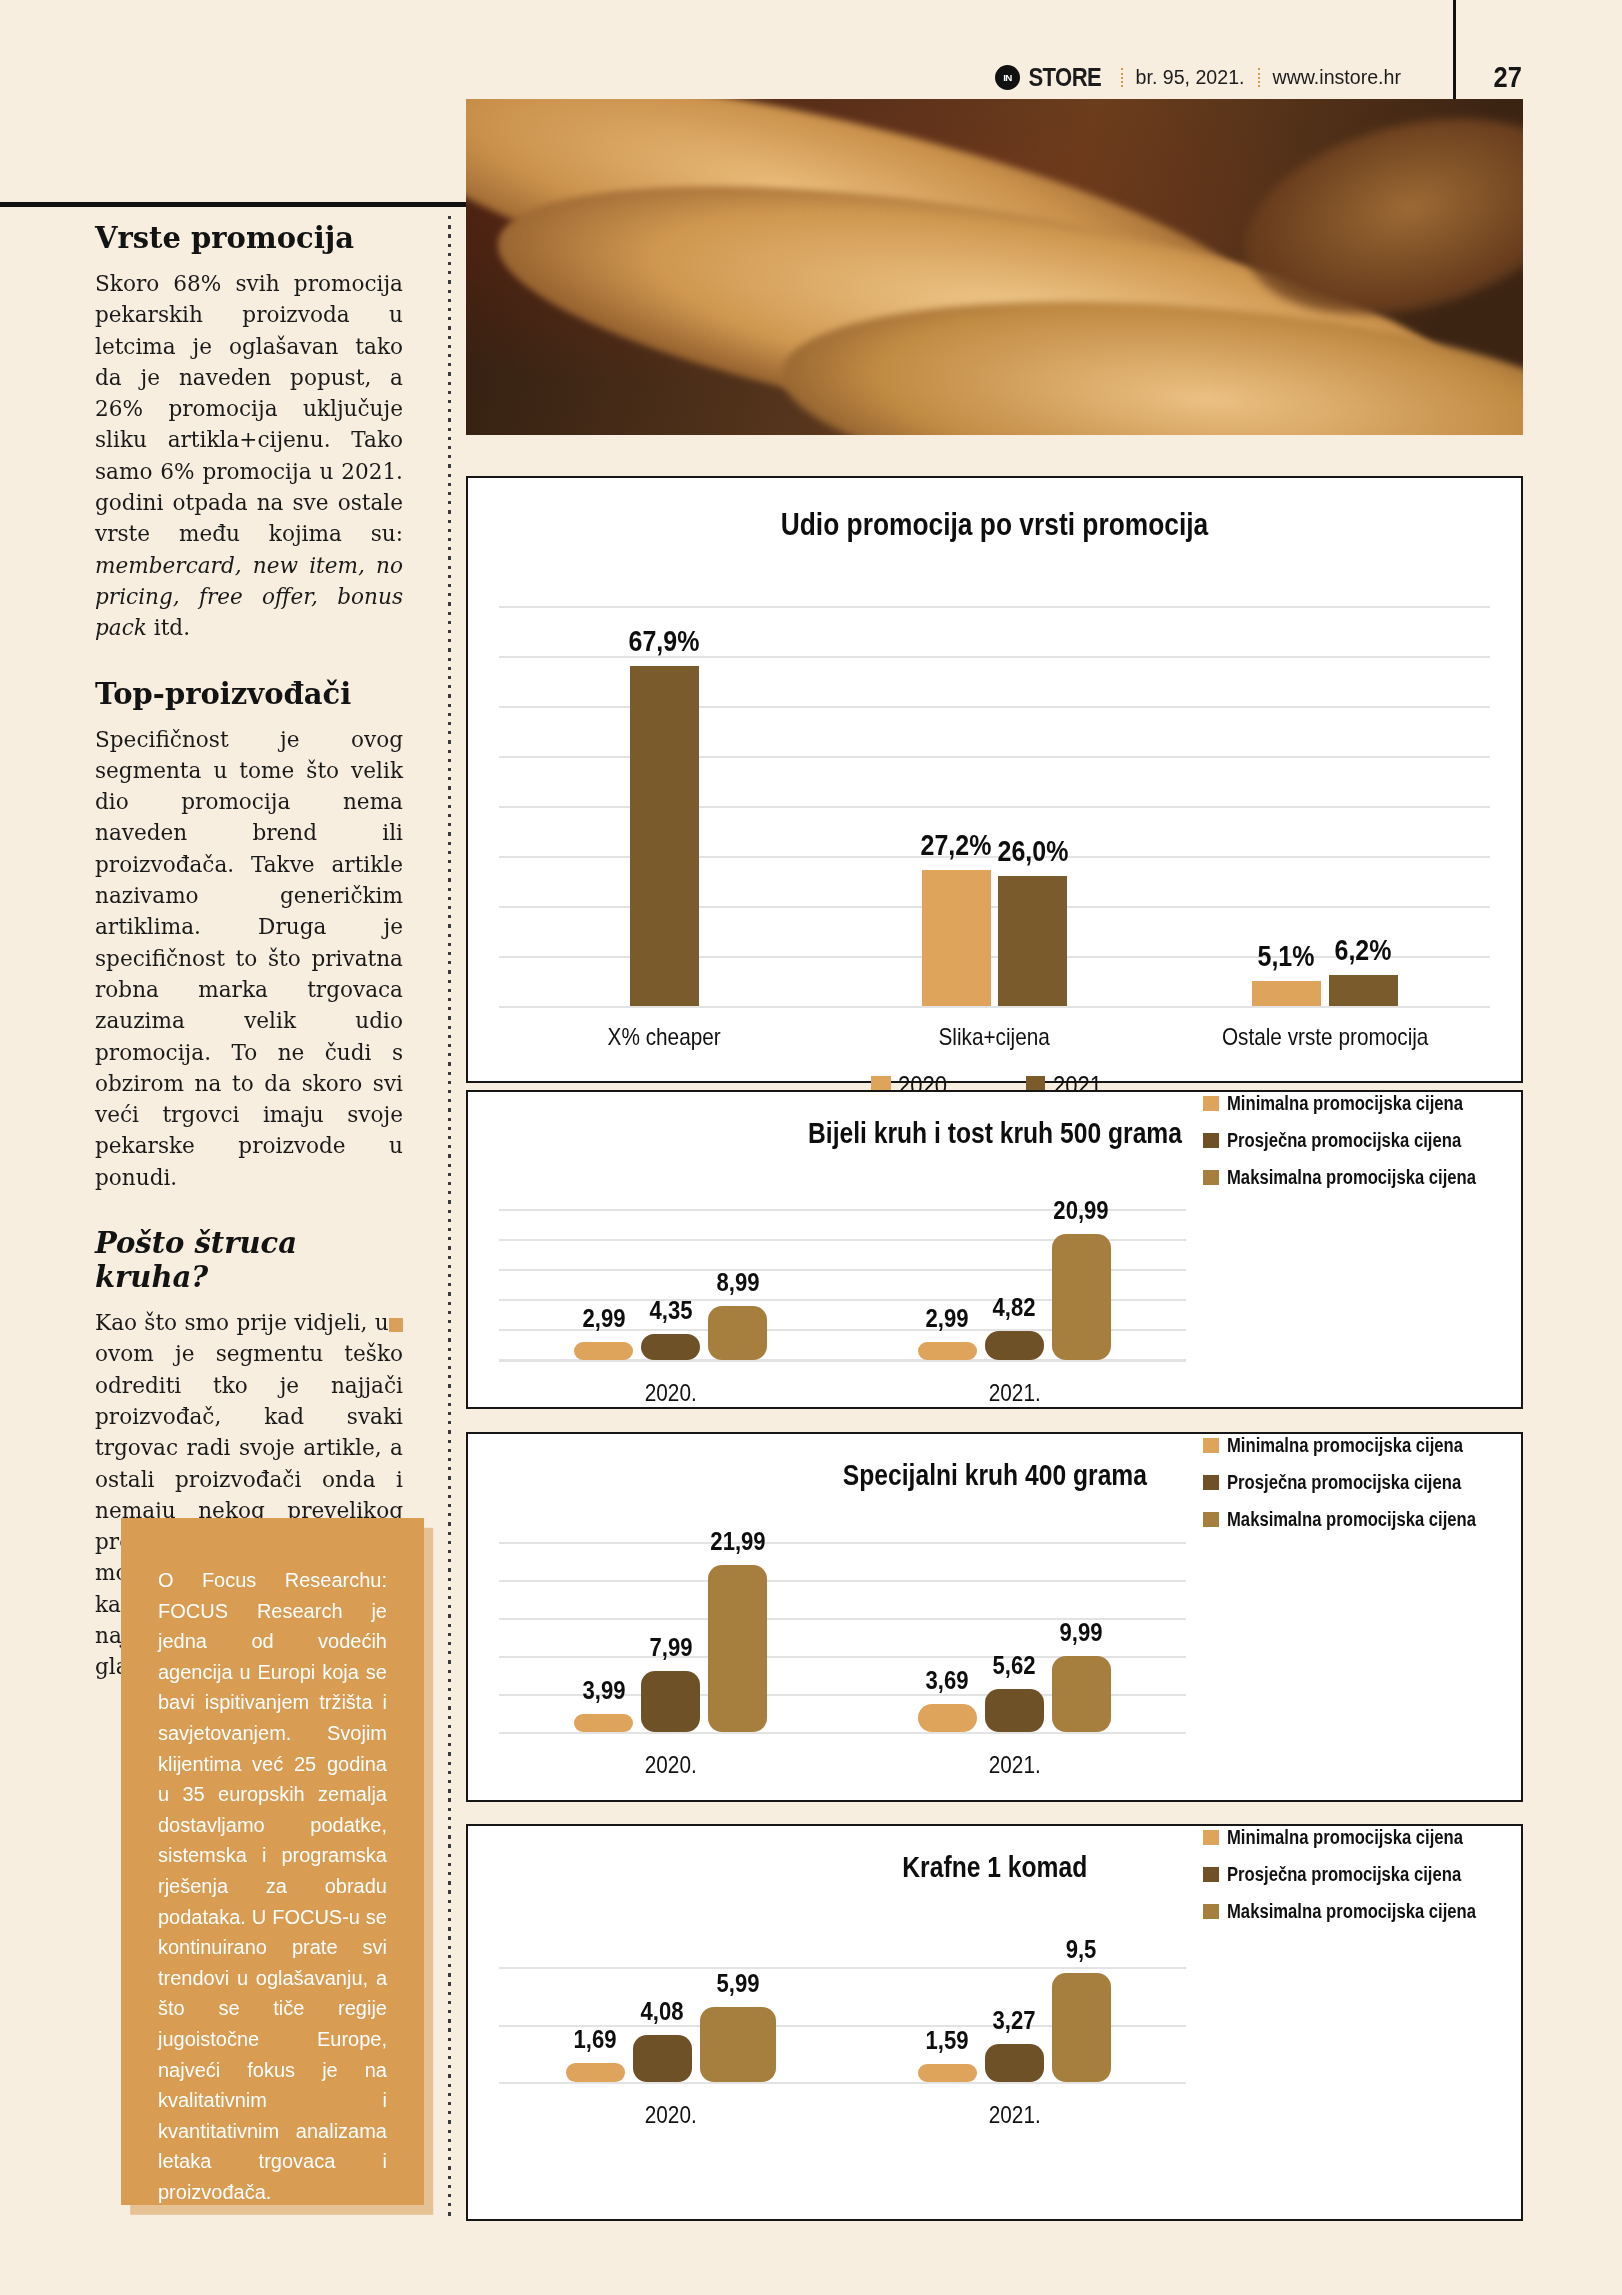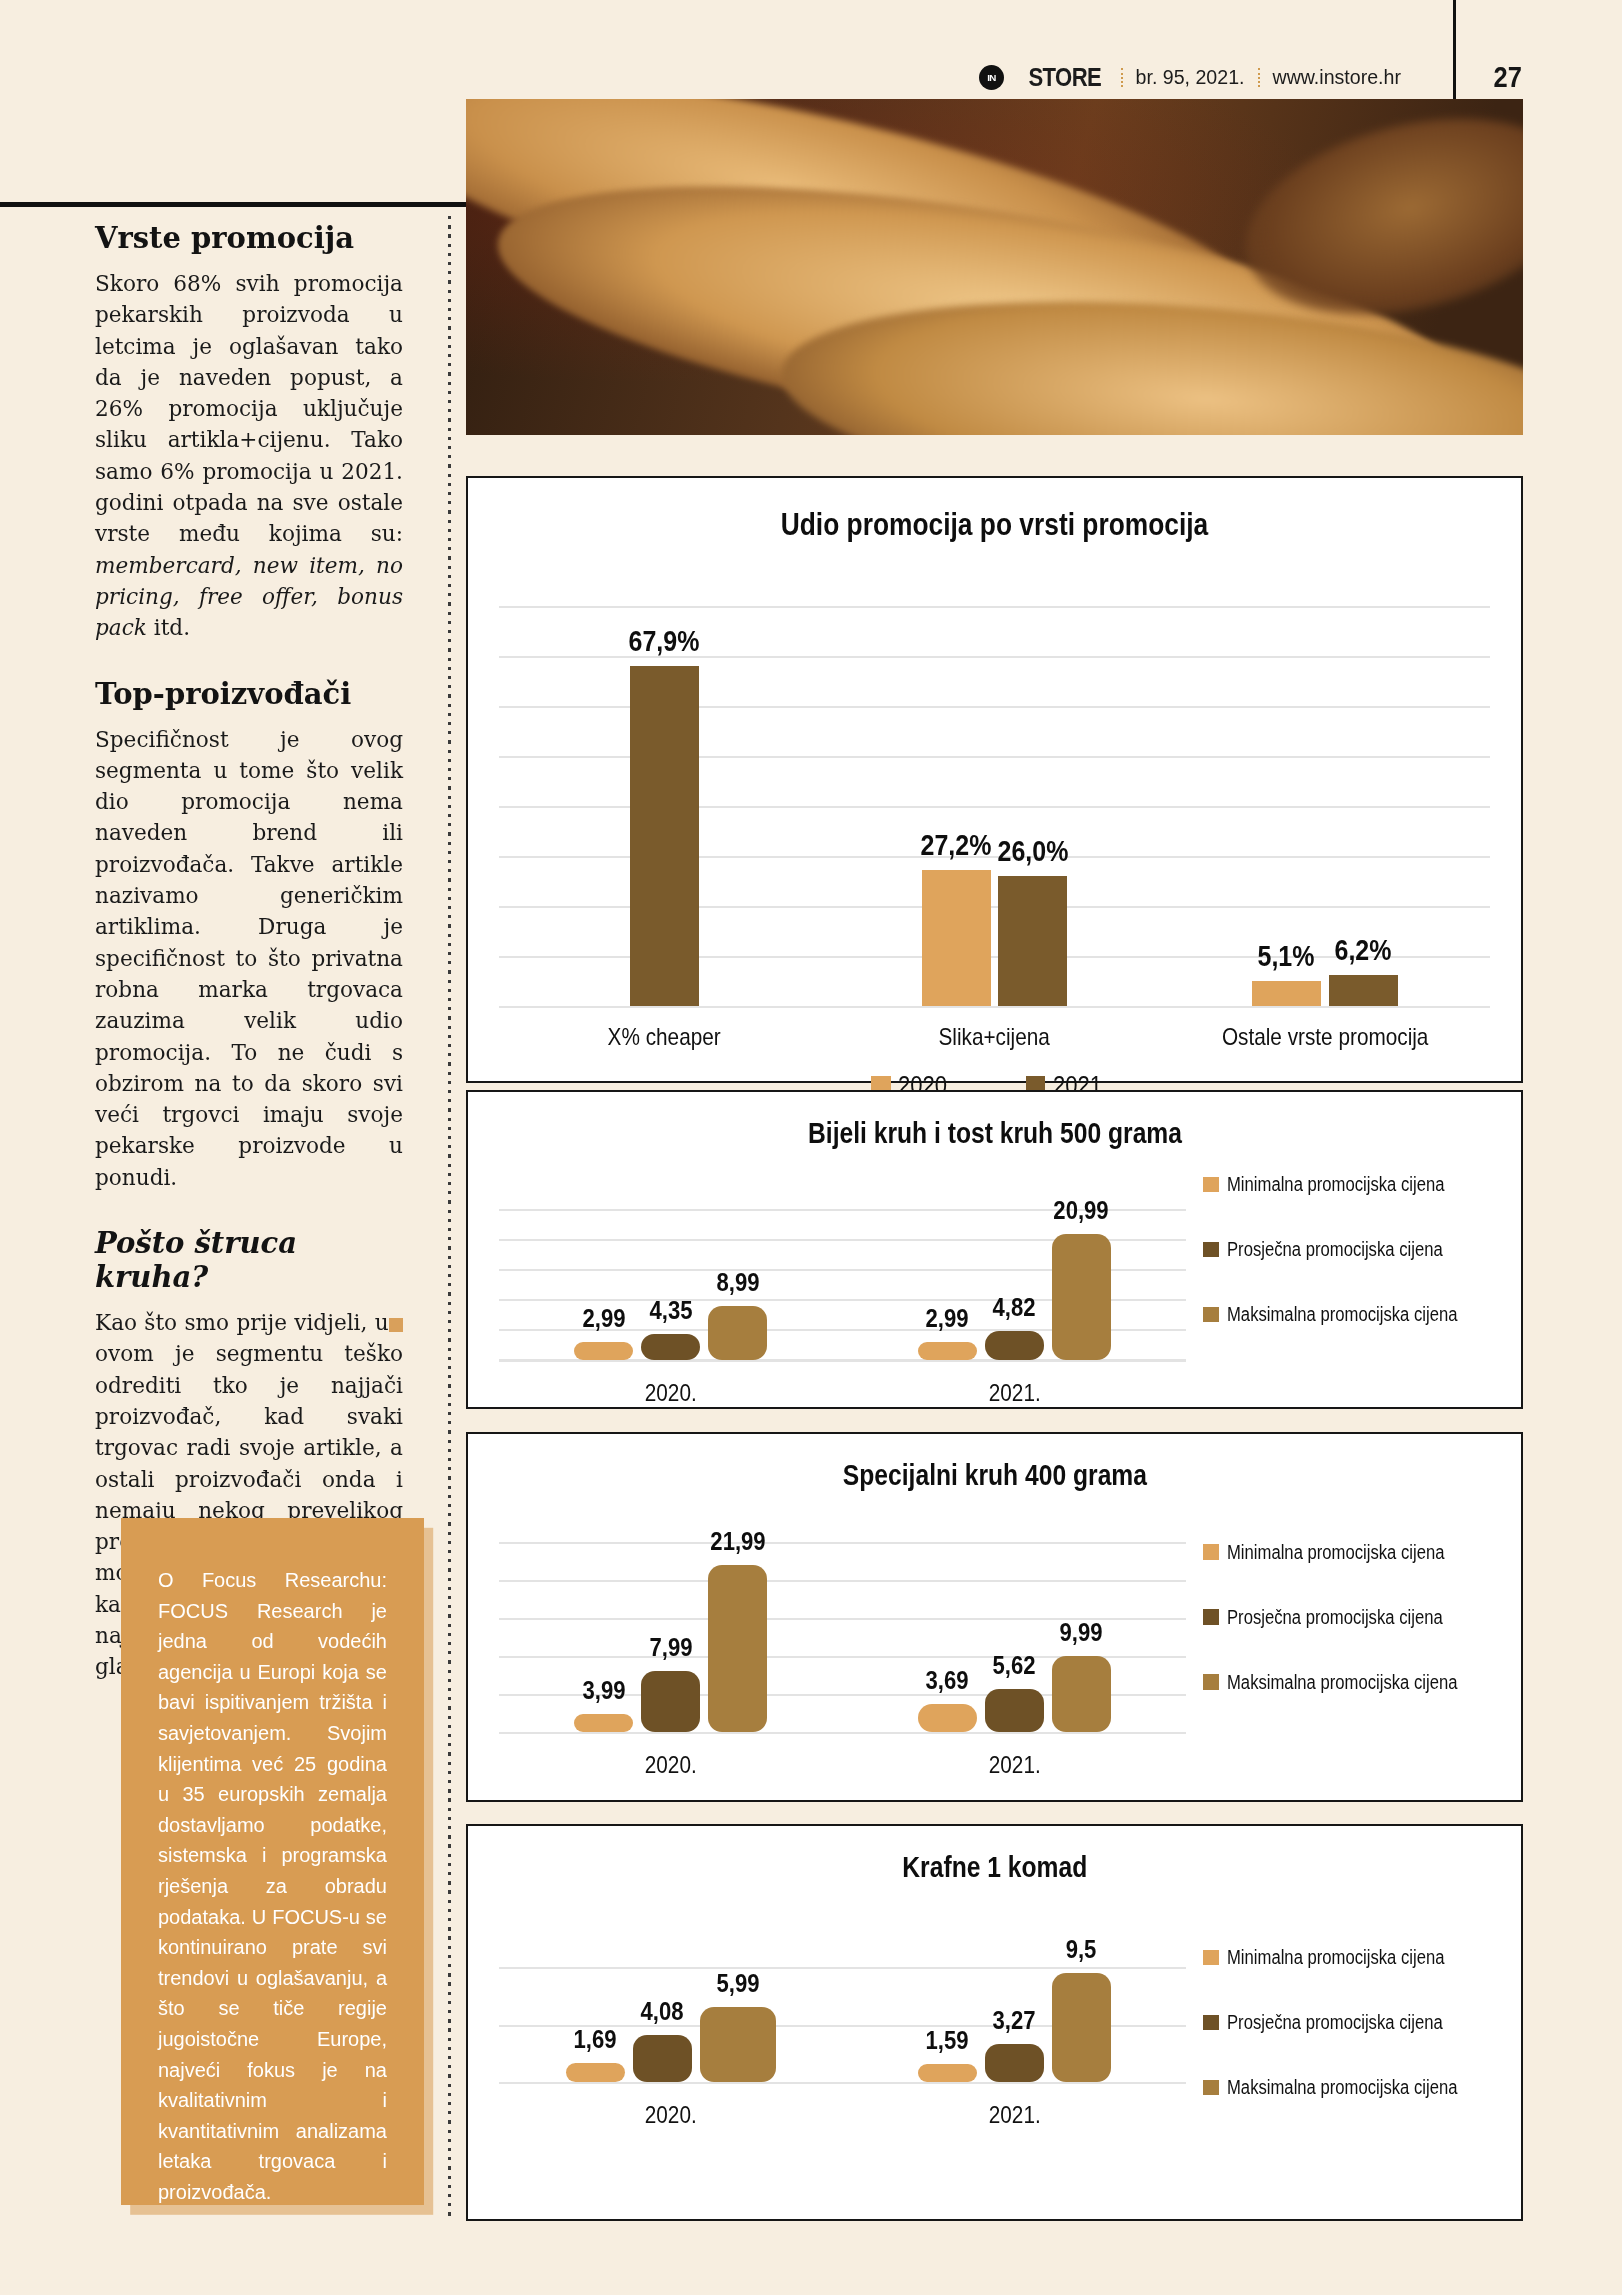--- a/index.html
+++ b/index.html
@@ -3,21 +3,21 @@
 <meta charset="utf-8">
 <style>
   html,body{margin:0;padding:0;}
   body{background:#e8e2d6;}
   .page{position:relative;width:1623px;height:2295px;background:#f7eee0;overflow:hidden;
         font-family:"Liberation Sans",sans-serif;color:#161616;}
 
   
   .header-meta{position:absolute;top:62px;right:222px;display:flex;align-items:center;gap:13px;
                font-size:19.6px;color:#1c1c1c;white-space:nowrap;}
-  .logo{display:flex;align-items:center;gap:18px;}
+  .logo{display:flex;align-items:center;gap:2px;}
   .logo-circle{width:25px;height:25px;border-radius:50%;background:#111;color:#fff;display:flex;
                align-items:center;justify-content:center;font-weight:700;font-size:9.8px;letter-spacing:-0.7px;}
   .logo-text{font-weight:700;font-size:26px;letter-spacing:-0.7px;}
   .vdots{height:19.6px;border-left:2.6px dotted #cf9a4e;}
   .cond{display:inline-block;transform:scaleX(.85);transform-origin:50% 50%;}
   .header-vline{position:absolute;left:1453px;top:0;width:2.6px;height:124px;background:#111;}
   .page-number{position:absolute;left:1491px;top:60px;font-size:30px;font-weight:700;}
 
   
   .top-rule{position:absolute;left:0;top:202px;width:466px;height:5.2px;background:#111;}
@@ -78,21 +78,21 @@
   .chart2 .vlabel,.chart3 .vlabel,.chart4 .vlabel{font-size:26px;}
 
   .xlabels{display:flex;}
   .chart1 .xlabels{margin:15.7px 31px 0;}
   .chart2 .xlabels,.chart3 .xlabels,.chart4 .xlabels{margin:18.3px 335px 0 31px;}
   .xlabel{flex:1;text-align:center;font-size:23.6px;color:#111;transform:scaleX(.88);}
 
   .legend{display:flex;}
   .chart1 .legend{justify-content:center;gap:62px;margin-top:19.6px;}
   .chart2 .legend,.chart3 .legend,.chart4 .legend{position:absolute;right:23.6px;top:0;height:100%;width:294px;
-        flex-direction:column;justify-content:center;gap:42px;}
+        flex-direction:column;gap:14px;font-weight:bold;}
   .legend-item{display:flex;align-items:center;gap:7.9px;white-space:nowrap;color:#111;}
   .chart1 .legend-item{font-size:26px;}
   .chart2 .legend-item,.chart3 .legend-item,.chart4 .legend-item{font-size:19.6px;}
   .sq{flex:none;}
   .chart1 .sq{width:19.6px;height:19.6px;}
   .chart2 .sq,.chart3 .sq,.chart4 .sq{width:15.7px;height:15.7px;}
 </style>
 </head>
 <body>
 

